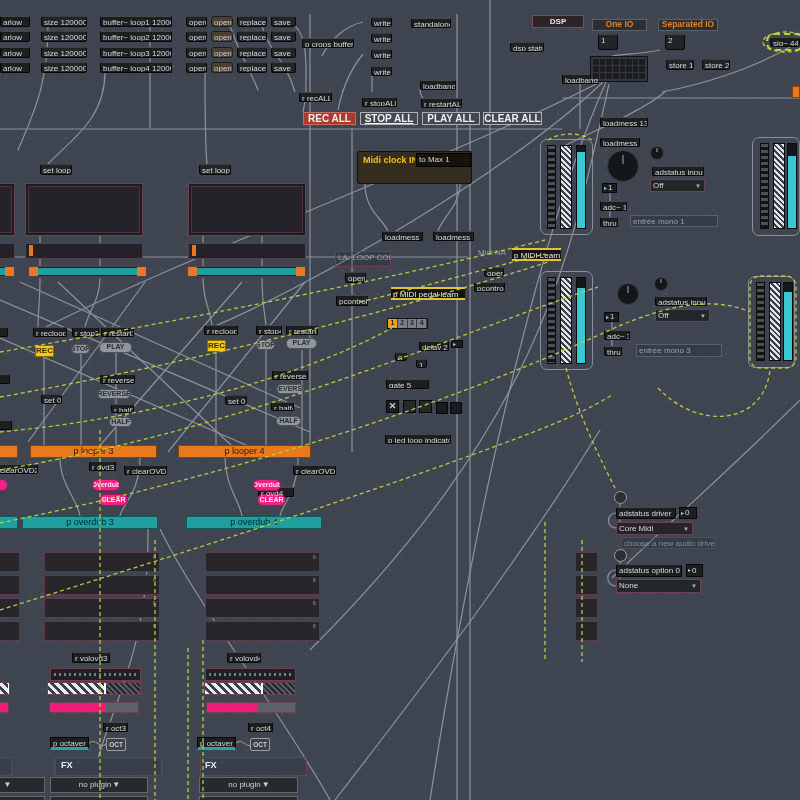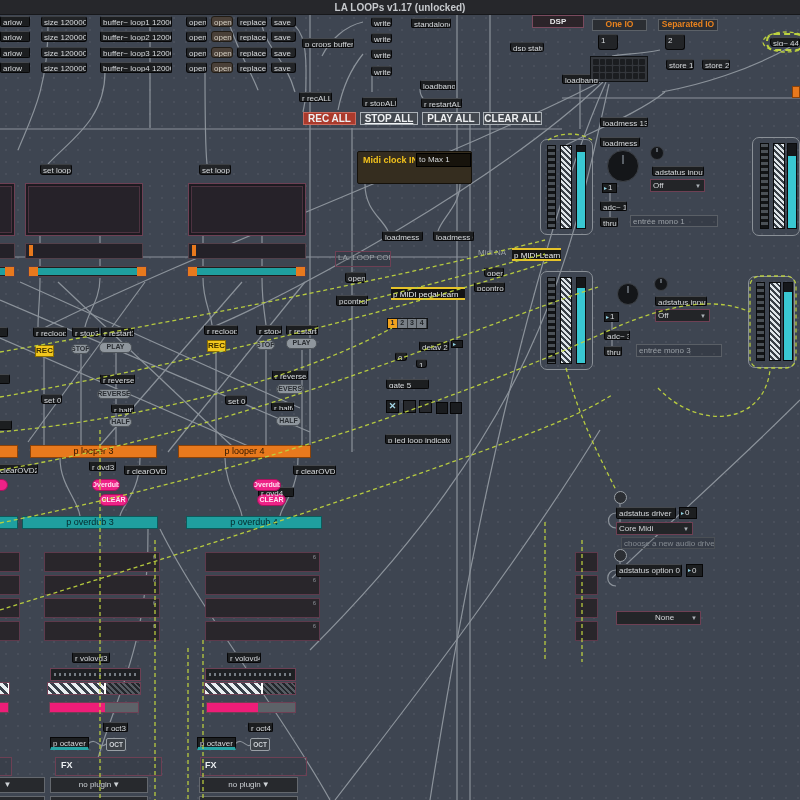--- a/index.html
+++ b/index.html
@@ -94,23 +94,20 @@
   .seldash{outline:2px dashed #bdd23f;outline-offset:2px;border-radius:4px;}
   .prepanel{background:#29262b;border:1px solid #5e3a4c;color:#8a8f96;font-size:6px;text-align:right;}
   .prepanel .lbl{padding:1px 3px;}
   .btn .lbl,.iobtn .lbl,.pillg .lbl,.pillpink .lbl,.recy .lbl,.barorange .lbl,.barteal .lbl,
   .panel-dsp .lbl,.octbtn .lbl,.plugmenu .lbl,.togglex .lbl,.numbox .lbl{padding:0 1px;}
 </style>
 </head>
 <body>
 
 <div class="stage">
-  <div class="titlebar">
-    <span>LA LOOPs v1.17 (unlocked)</span>
-  </div>
 
   <svg class="cords" width="800" height="800" fill="none" stroke="#9fa6ad" stroke-width="1.2" opacity="0.8">
     <path d="M310,14 V452"></path>
       <path d="M352,128 V452"></path>
       <path d="M457,14 V800"></path>
     <path d="M470,114 V800"></path>
       <path d="M490,0 V254"></path>
     <path d="M0,129 H562"></path>
       <path d="M0,257 H468"></path>
       <path d="M562,98 H800"></path>
@@ -752,21 +749,21 @@
         <span class="lbl">choose a new audio driver</span>
       </div>
       <div class="box bang" style="left: 614px; top: 549px; width: 13px; height: 13px;"></div>
       <div class="box obj" style="left: 616px; top: 564px; width: 66px; height: 13px;">
         <span class="lbl">adstatus option 0</span>
       </div>
       <div class="box numbox" style="left: 686px; top: 564px; width: 17px; height: 13px;">
         <span class="tri">▸</span>
         <span class="lbl">0</span>
       </div>
-      <div class="box menu" style="left: 616px; top: 611px; width: 85px; height: 14px; padding-left: 36px;">
+      <div class="box menu" style="left: 616px; top: 579px; width: 85px; height: 14px;">
         <span class="lbl">None</span>
         <span class="arr">▼</span>
       </div>
       <div class="box obj" style="left: -10px; top: 327px; width: 18px; height: 10px;"></div>
       <div class="box obj" style="left: -12px; top: 374px; width: 22px; height: 10px;"></div>
       <div class="box obj" style="left: -12px; top: 420px; width: 24px; height: 10px;"></div>
     </div>
 
   <svg class="cords sel" width="800" height="800" fill="none" stroke="#bdd23f" stroke-width="1.3" stroke-dasharray="4 3" opacity="0.95">
     <path d="M0,352 C200,318 420,272 545,240"></path>

